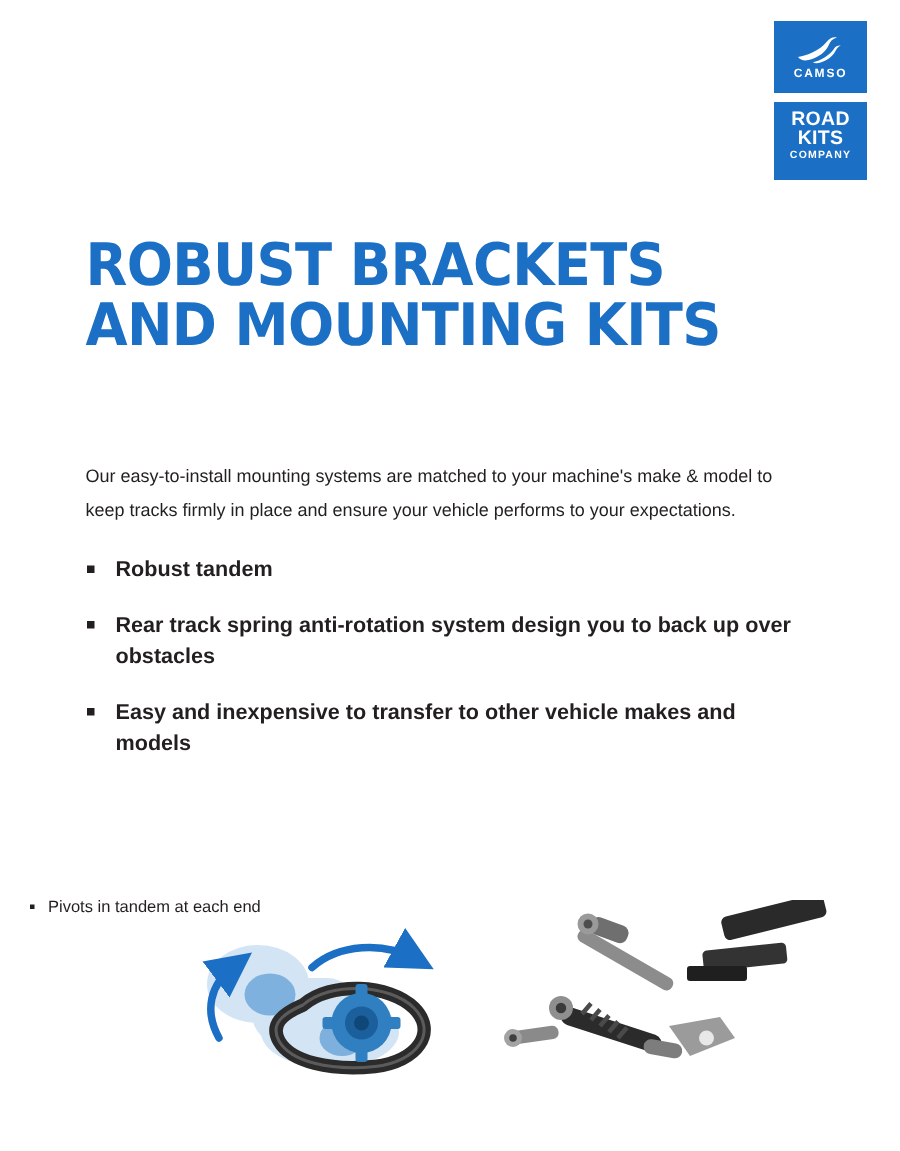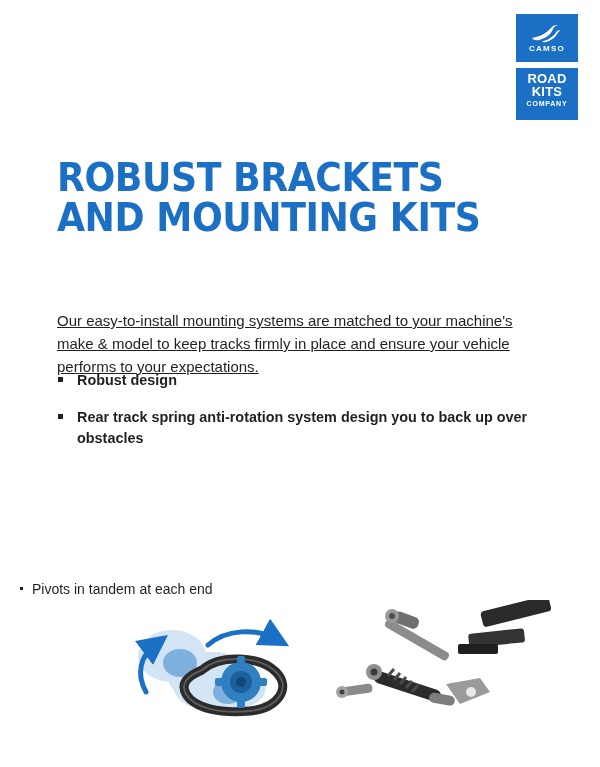--- a/index.html
+++ b/index.html
@@ -97,24 +97,23 @@
     transform-origin: left top;
   }
   .title-line { display: block; white-space: nowrap; }
 
   
   .intro {
     position: absolute;
     top: 294px;
     left: 57px;
     width: 470px;
-    font-size: 15px;
+    font-size: 12px;
     line-height: 23px;
     color: #231f20;
-    text-decoration: underline;
   }
 
   
   .bullets {
     position: absolute;
     top: 370px;
     left: 57px;
     width: 480px;
     margin: 0;
     padding: 0;
@@ -135,23 +134,23 @@
     left: 1px;
     top: 7px;
     width: 5px;
     height: 5px;
     background: #231f20;
   }
 
   
   .footnote {
     position: absolute;
-    top: 583px;
+    top: 599px;
     left: 20px;
-    font-size: 14px;
+    font-size: 11px;
     line-height: 12px;
     color: #231f20;
     padding-left: 12px;
   }
   .footnote::before {
     content: "";
     position: absolute;
     left: 0;
     top: 4px;
     width: 3px;
@@ -191,22 +190,23 @@
   </div>
 
   <h1 class="title">
     <span class="title-line">ROBUST BRACKETS</span>
     <span class="title-line">AND MOUNTING KITS</span>
   </h1>
 
   <p class="intro">Our easy-to-install mounting systems are matched to your machine's make &amp; model to keep tracks firmly in place and ensure your vehicle performs to your expectations.</p>
 
   <ul class="bullets">
-    <li>Robust design</li>
+    <li>Robust tandem</li>
     <li>Rear track spring anti-rotation system design you to back up over obstacles</li>
+    <li>Easy and inexpensive to transfer to other vehicle makes and models</li>
   </ul>
 
   <div class="footnote">Pivots in tandem at each end</div>
 
   <div class="figure-area">
 
     <svg class="fig-track" width="210" height="115" viewBox="0 0 210 115">
 
       <g opacity="0.45" fill="#9ec4e8">
         <ellipse cx="62" cy="48" rx="34" ry="26"></ellipse>

